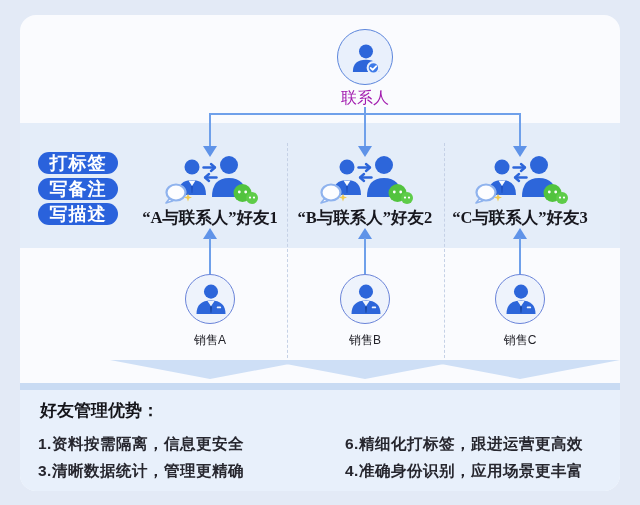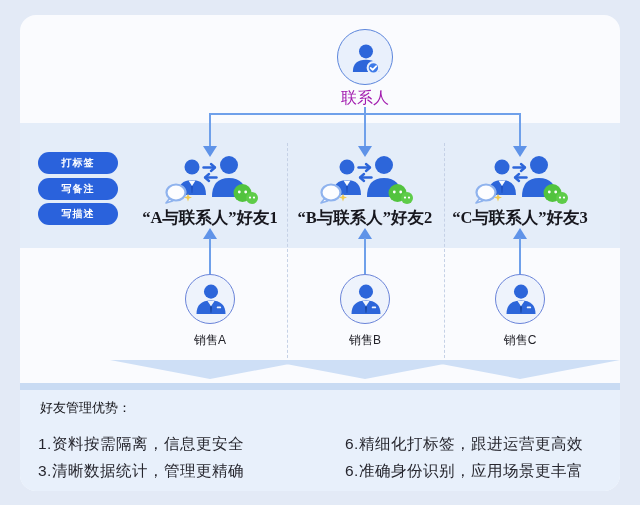--- a/index.html
+++ b/index.html
@@ -44,21 +44,21 @@
     position:absolute;top:131px;width:0;height:0;
     border-left:7px solid transparent;border-right:7px solid transparent;
     border-top:11px solid #5F93E8;
   }
   .ds1{left:189px}.ds2{left:344px}.ds3{left:499px}
   .dh1{left:183px}.dh2{left:338px}.dh3{left:493px}
 
   
   .pill{
     position:absolute;left:18px;width:80px;height:22px;border-radius:11px;
-    background:#2A62DC;color:#FFFFFF;font-size:10px;font-weight:bold;
+    background:#2A62DC;color:#FFFFFF;font-size:18px;font-weight:bold;
     display:flex;align-items:center;justify-content:center;letter-spacing:1px;
   }
   .p1{top:137px}.p2{top:163px}.p3{top:188px}
 
   
   .gicon{position:absolute;top:137px;width:96px;height:52px;}
   .g1{left:142px}.g2{left:297px}.g3{left:452px}
   .glabel{
     position:absolute;top:192px;width:200px;text-align:center;
     font-size:16.5px;font-weight:700;color:#17171E;font-family:Liberation Serif, serif;
@@ -97,24 +97,24 @@
   .t1{left:90px}.t2{left:245px}.t3{left:400px}
 
   
   .panel{
     position:absolute;left:0;top:368px;width:600px;height:108px;
     background:#E8F0FB;
   }
   .panel-strip{position:absolute;left:0;top:0;width:600px;height:7px;background:#C9DBF3;}
   .panel-title{
     position:absolute;left:20px;top:384px;
-    font-size:13px;font-weight:normal;color:#141419;
+    font-size:17px;font-weight:bold;color:#141419;
   }
   .adv{
-    position:absolute;font-size:15.5px;font-weight:400;color:#26262E;
+    position:absolute;font-size:15.5px;font-weight:700;color:#26262E;
     letter-spacing:0.5px;
   }
   .a1{left:18px;top:419px}.a2{left:325px;top:419px}
   .a3{left:18px;top:446px}.a4{left:325px;top:446px}
 </style>
 </head>
 <body>
 
 <div class="stage">
   <div class="card">
@@ -271,16 +271,16 @@
     <div class="tri t2"></div>
     <div class="tri t3"></div>
 
     <div class="panel">
       <div class="panel-strip"></div>
     </div>
     <div class="panel-title">好友管理优势：</div>
     <div class="adv a1">1.资料按需隔离，信息更安全</div>
     <div class="adv a2">6.精细化打标签，跟进运营更高效</div>
     <div class="adv a3">3.清晰数据统计，管理更精确</div>
-    <div class="adv a4">6.准确身份识别，应用场景更丰富</div>
+    <div class="adv a4">4.准确身份识别，应用场景更丰富</div>
 
   </div>
 </div>
 
 </body></html>

